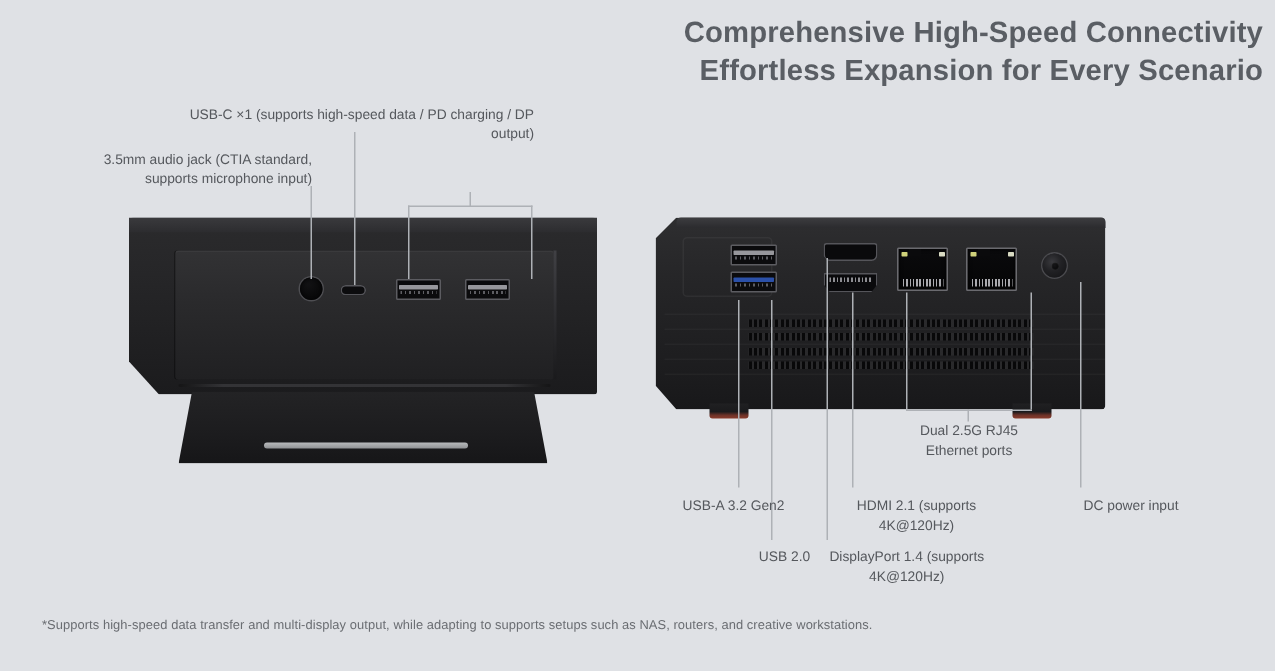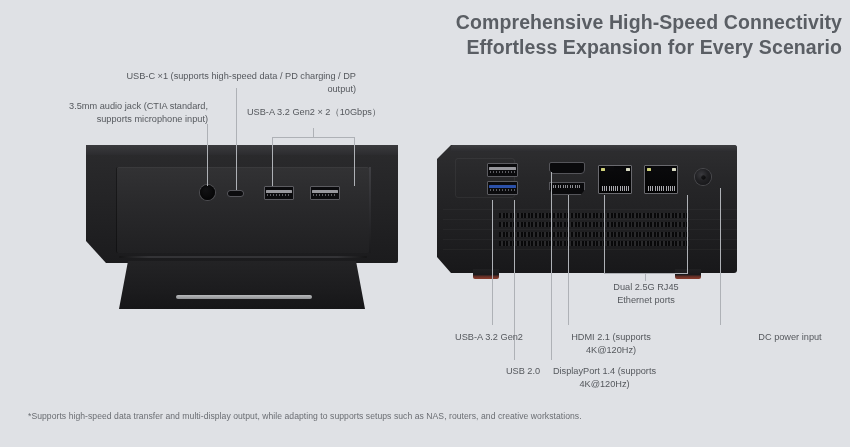--- a/index.html
+++ b/index.html
@@ -391,32 +391,31 @@
   <div class="vline" style="left:687px; top:195px; height:78px;"></div>
   <div class="vline" style="left:645px; top:273px; height:8px;"></div>
 
   <div class="vline" style="left:720px; top:188px; height:137px;"></div>
 
   <div class="label center" style="left:116px; top:70px; width:240px;text-align:right;">USB-C ×1 (supports high-speed data / PD charging / DP output)</div>
 
   <div class="label right" style="left:28px; top:100px; width:180px;">3.5mm audio jack (CTIA standard,
 supports microphone input)</div>
 
-  <div class="label center" style="left:238px; top:106px; width:152px;">USB-A 3.2 Gen2 × 2（10Gbps）</div>
 
   <div class="label left" style="left:424px; top:331px; width:130px;">USB-A 3.2 Gen2</div>
 
   <div class="label left" style="left:478px; top:365px; width:90px;">USB 2.0</div>
 
   <div class="label left" style="left:556px; top:331px; width:110px;">HDMI 2.1 (supports
 4K@120Hz)</div>
 
   <div class="label left" style="left:542px; top:365px; width:125px;">DisplayPort 1.4 (supports
 4K@120Hz)</div>
 
   <div class="label center" style="left:596px; top:281px; width:100px;">Dual 2.5G RJ45
 Ethernet ports</div>
 
-  <div class="label left" style="left:740px; top:331px; width:100px;">DC power input</div>
+  <div class="label left" style="left:704px; top:331px; width:100px;">DC power input</div>
 
   <div class="footnote">*Supports high-speed data transfer and multi-display output, while adapting to supports setups such as NAS, routers, and creative workstations.</div>
 
 </div>
 
 </body></html>

